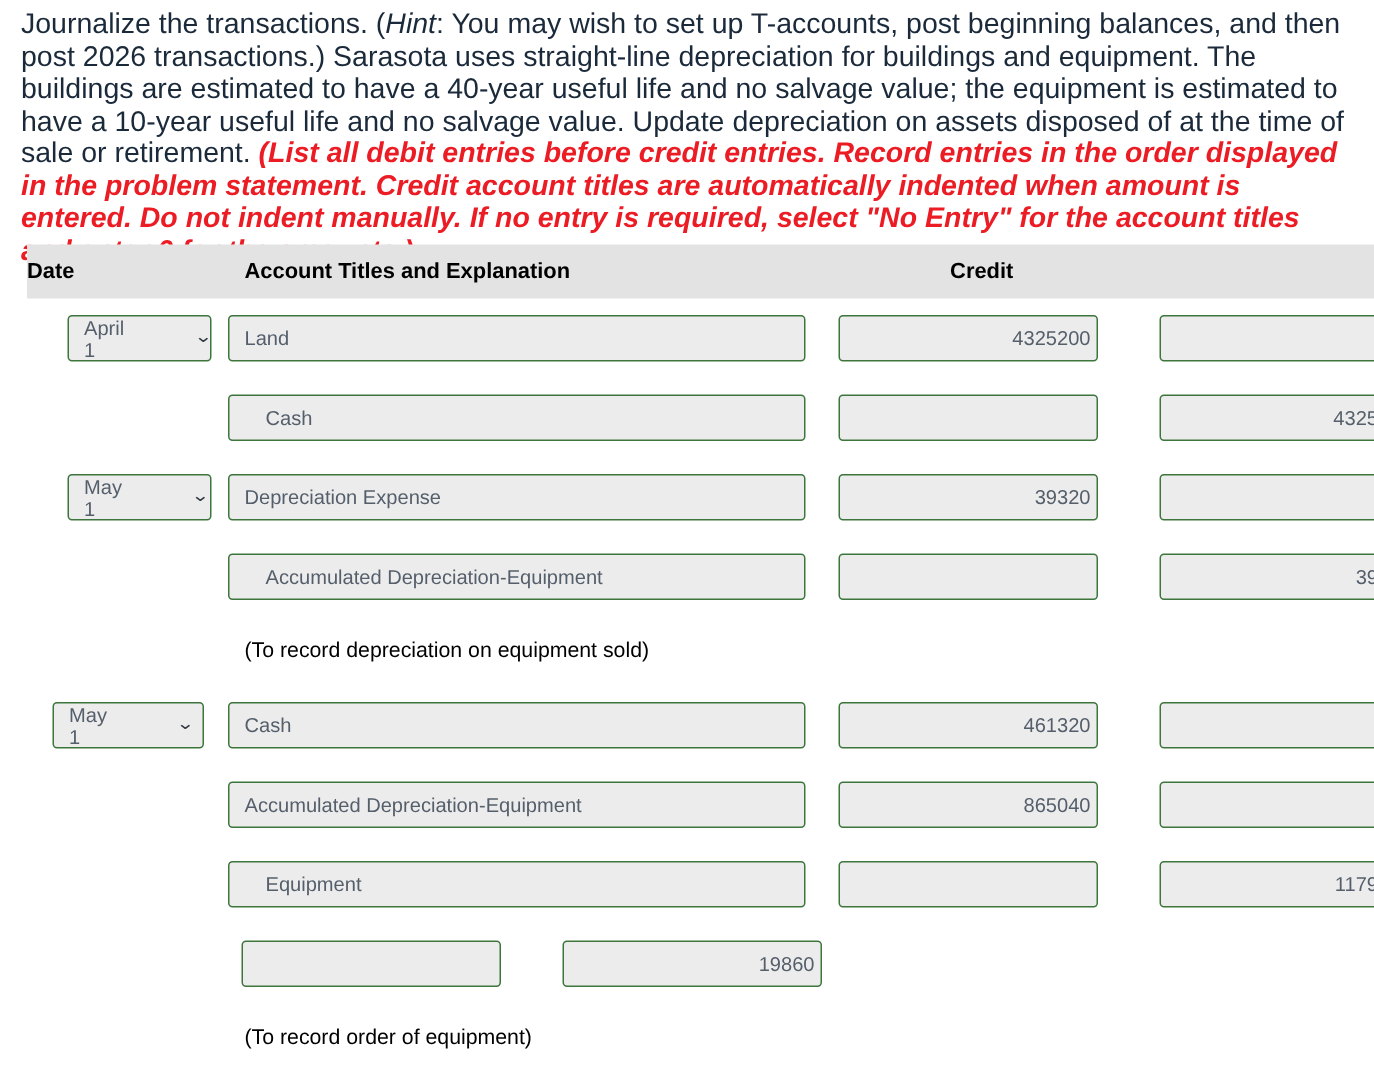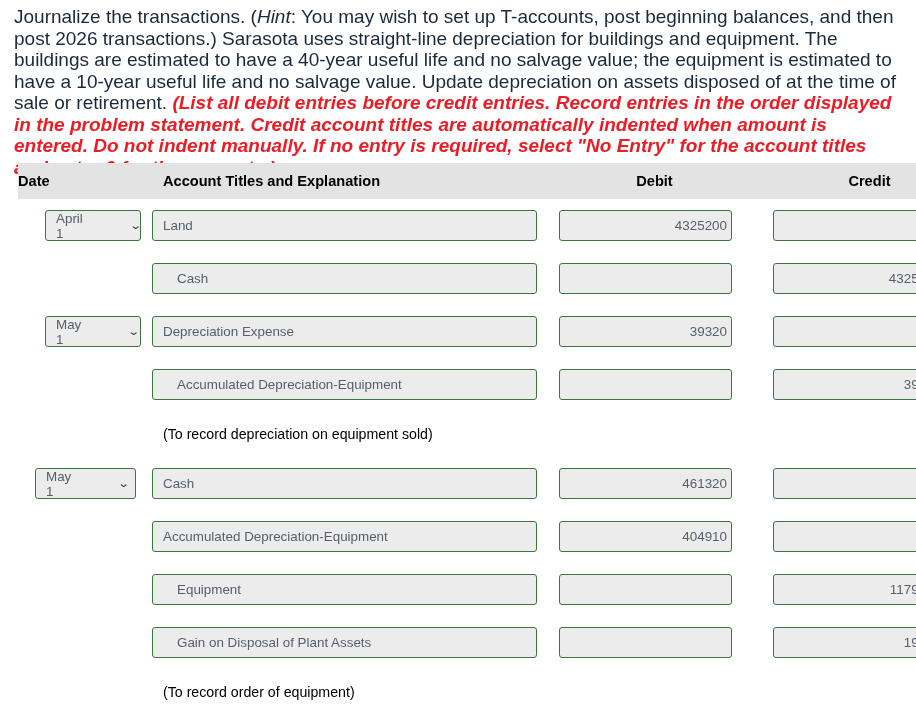--- a/index.html
+++ b/index.html
@@ -138,21 +138,20 @@
 
 <div id="problem-statement">
   <span>Journalize the transactions. (</span><span class="hint-word">Hint</span><span>: You may wish to set up T-accounts, post beginning balances, and then post 2026 transactions.) Sarasota uses straight-line depreciation for buildings and equipment. The buildings are estimated to have a 40-year useful life and no salvage value; the equipment is estimated to have a 10-year useful life and no salvage value. Update depreciation on assets disposed of at the time of sale or retirement. </span><span class="red-note">(List all debit entries before credit entries. Record entries in the order displayed in the problem statement. Credit account titles are automatically indented when amount is entered. Do not indent manually. If no entry is required, select "No Entry" for the account titles and enter 0 for the amounts.)</span>
 </div>
 
 <div id="journal">
 
   <div class="jt-header">
     <div class="th-date">Date</div>
     <div class="th-account">Account Titles and Explanation</div>
-    <div class="th-debit">Debit</div>
     <div class="th-credit">Credit</div>
   </div>
 
   <div id="rows-container">
       <div class="jt-row">
         <div class="cell-date">
           <div class="date-select">
             <span>April 1</span>
             <span class="chev">⌄</span>
           </div>
@@ -228,43 +227,40 @@
         <div class="cell-credit">
           <div class="field amount credit"></div>
         </div>
       </div>
       <div class="jt-row">
         <div class="cell-date"></div>
         <div class="cell-account">
           <div class="field account">Accumulated Depreciation-Equipment</div>
         </div>
         <div class="cell-debit">
-          <div class="field amount">404910</div>
+          <div class="field amount">865040</div>
         </div>
         <div class="cell-credit">
           <div class="field amount credit"></div>
         </div>
       </div>
       <div class="jt-row">
         <div class="cell-date"></div>
         <div class="cell-account">
           <div class="field account indent">Equipment</div>
         </div>
         <div class="cell-debit">
           <div class="field amount"></div>
         </div>
         <div class="cell-credit">
           <div class="field amount credit">1179400</div>
         </div>
       </div>
       <div class="jt-row">
         <div class="cell-date"></div>
-        <div class="cell-account">
-          <div class="field account indent">Gain on Disposal of Plant Assets</div>
-        </div>
         <div class="cell-debit">
           <div class="field amount"></div>
         </div>
         <div class="cell-credit">
           <div class="field amount credit">19860</div>
         </div>
       </div>
       <div class="caption-row">
         <div class="spacer-date"></div>
         <div class="caption">(To record order of equipment)</div>

